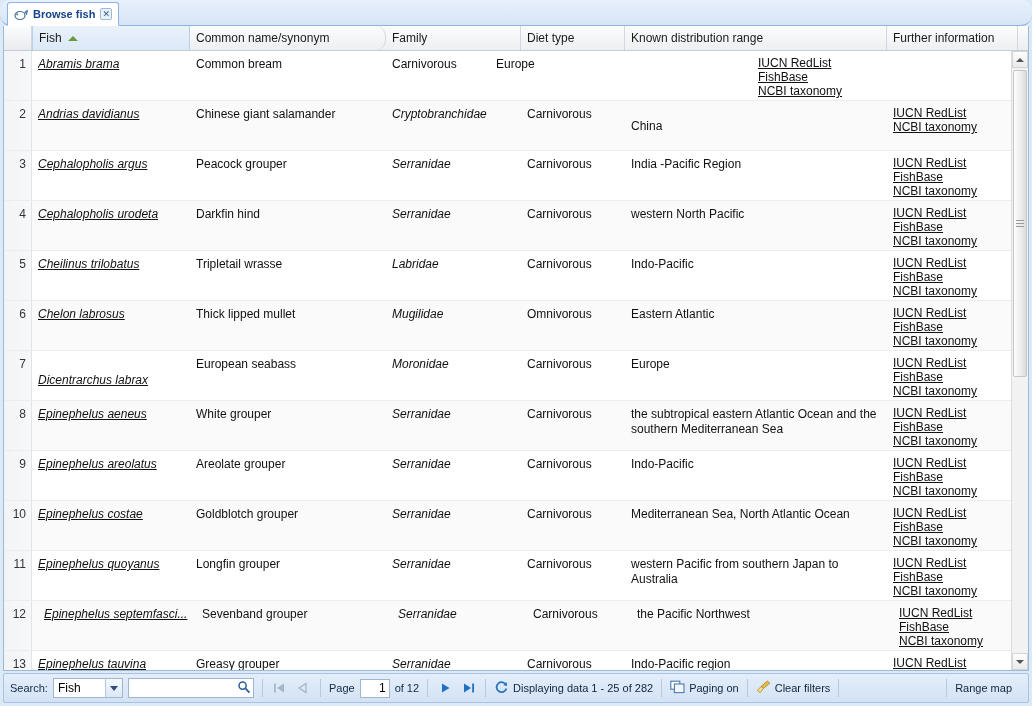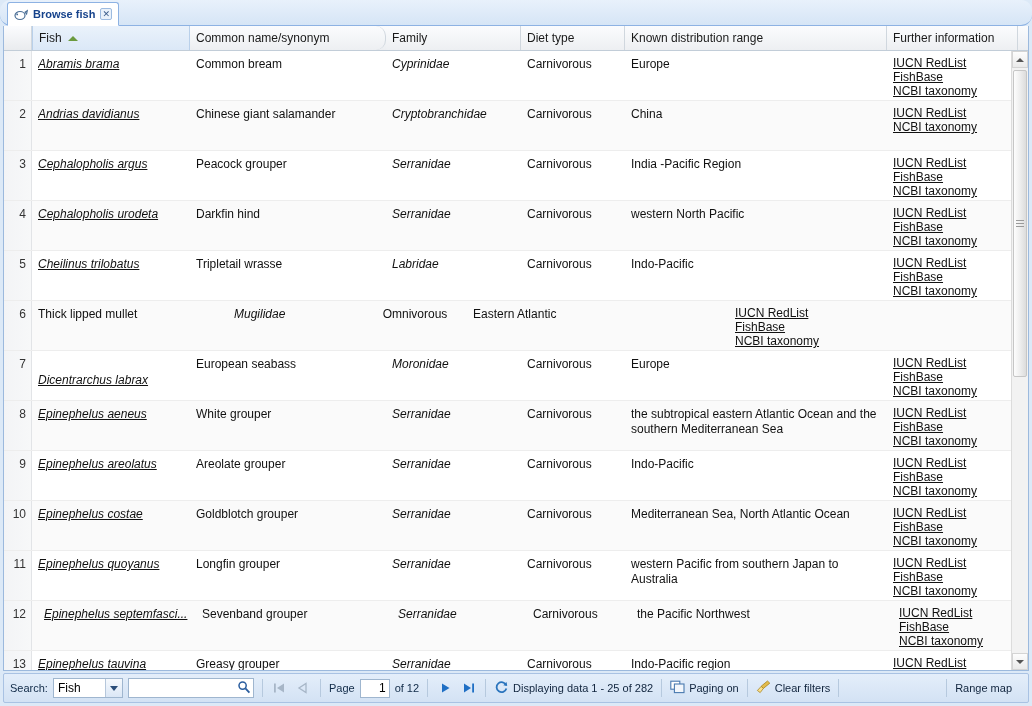--- a/index.html
+++ b/index.html
@@ -305,38 +305,37 @@
       </div>
 
     <div class="grid-body">
       <div class="rows" id="grid-rows">
           <div class="row">
             <div class="cell rownum" style="flex: 0 0 28px; width: 28px;">1</div>
             <div class="cell sci" style="flex: 0 0 158px; width: 158px;">
               <a class="ellipsis" style="display: block;">Abramis brama</a>
             </div>
             <div class="cell" style="flex: 0 0 196px; width: 196px;">Common bream</div>
-            <div class="cell family" style="flex: 0 0 135px; width: 135px;">Cyprinidae</div>
             <div class="cell" style="flex: 0 0 104px; width: 104px;">Carnivorous</div>
             <div class="cell" style="flex: 0 0 262px; width: 262px;">Europe</div>
             <div class="cell links" style="flex: 0 0 131px; width: 131px;">
               <a>IUCN RedList</a>
               <a>FishBase</a>
               <a>NCBI taxonomy</a>
             </div>
           </div>
           <div class="row alt">
             <div class="cell rownum" style="flex: 0 0 28px; width: 28px;">2</div>
             <div class="cell sci" style="flex: 0 0 158px; width: 158px;">
               <a class="ellipsis" style="display: block;">Andrias davidianus</a>
             </div>
             <div class="cell" style="flex: 0 0 196px; width: 196px;">Chinese giant salamander</div>
             <div class="cell family" style="flex: 0 0 135px; width: 135px;">Cryptobranchidae</div>
             <div class="cell" style="flex: 0 0 104px; width: 104px;">Carnivorous</div>
-            <div class="cell" style="flex: 0 0 262px; width: 262px;">China</div>
+            <div class="cell" style="flex: 0 0 262px; width: 262px; margin-top: 12px;">China</div>
             <div class="cell links" style="flex: 0 0 131px; width: 131px;">
               <a>IUCN RedList</a>
               <a>NCBI taxonomy</a>
             </div>
           </div>
           <div class="row">
             <div class="cell rownum" style="flex: 0 0 28px; width: 28px;">3</div>
             <div class="cell sci" style="flex: 0 0 158px; width: 158px;">
               <a class="ellipsis" style="display: block;">Cephalopholis argus</a>
             </div>
@@ -375,23 +374,26 @@
             <div class="cell" style="flex: 0 0 104px; width: 104px;">Carnivorous</div>
             <div class="cell" style="flex: 0 0 262px; width: 262px;">Indo-Pacific</div>
             <div class="cell links" style="flex: 0 0 131px; width: 131px;">
               <a>IUCN RedList</a>
               <a>FishBase</a>
               <a>NCBI taxonomy</a>
             </div>
           </div>
           <div class="row alt">
             <div class="cell rownum" style="flex: 0 0 28px; width: 28px;">6</div>
+            <div class="cell sci" style="flex: 0 0 158px; width: 158px;">
+              <a class="ellipsis" style="display: block;">Chelon labrosus</a>
+            </div>
             <div class="cell" style="flex: 0 0 196px; width: 196px;">Thick lipped mullet</div>
             <div class="cell family" style="flex: 0 0 135px; width: 135px;">Mugilidae</div>
-            <div class="cell" style="flex: 0 0 104px; width: 104px; text-align: center;">Omnivorous</div>
+            <div class="cell" style="flex: 0 0 104px; width: 104px;">Omnivorous</div>
             <div class="cell" style="flex: 0 0 262px; width: 262px;">Eastern Atlantic</div>
             <div class="cell links" style="flex: 0 0 131px; width: 131px;">
               <a>IUCN RedList</a>
               <a>FishBase</a>
               <a>NCBI taxonomy</a>
             </div>
           </div>
           <div class="row">
             <div class="cell rownum" style="flex: 0 0 28px; width: 28px;">7</div>
             <div class="cell sci" style="flex: 0 0 158px; width: 158px;">

